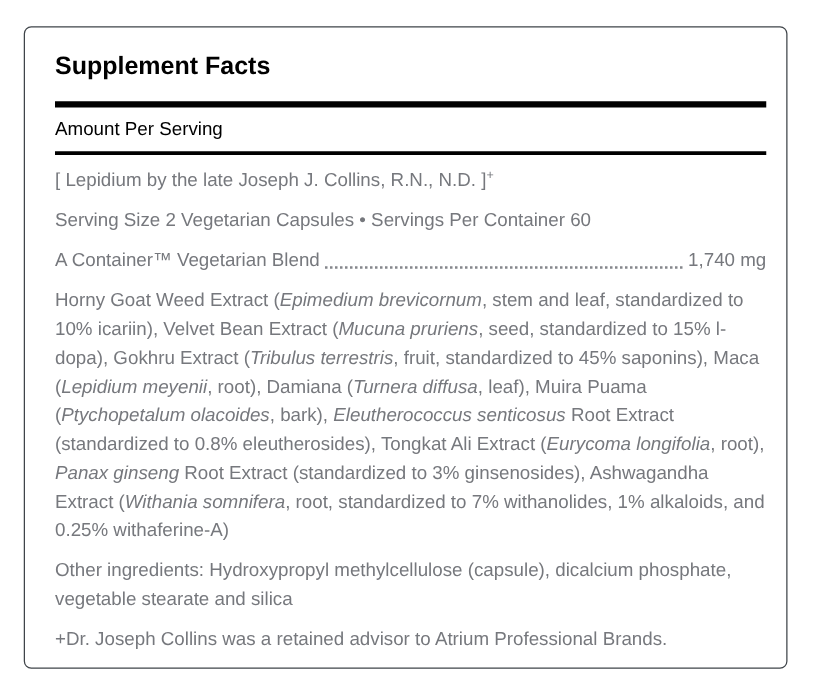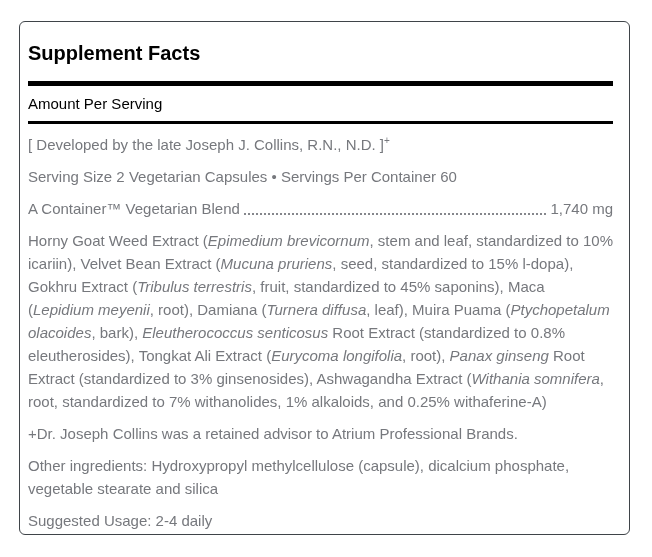--- a/index.html
+++ b/index.html
@@ -13,21 +13,21 @@
   }
   .panel {
     position: absolute;
     left: 19px;
     top: 21px;
     width: 611px;
     height: 514px;
     background: #ffffff;
     border: 1px solid #3f4449;
     border-radius: 6px;
-    padding: 8px 16px 0 8px;
+    padding: 8px 16px 0 24px;
     overflow: hidden;
   }
   .title {
     margin: 12px 0 0 0;
     font-size: 20px;
     line-height: 23px;
     font-weight: 700;
     color: #000000;
   }
   .rule-thick {
@@ -77,31 +77,31 @@
 <div class="panel">
 
   <h1 class="title">Supplement Facts</h1>
 
   <div class="rule-thick"></div>
 
   <h2 class="aps-heading">Amount Per Serving</h2>
 
   <div class="rule-thin"></div>
 
-  <p class="body-text"><span>[ Developed by the late Joseph J. Collins, R.N., N.D. ]</span><sup>+</sup></p>
+  <p class="body-text"><span>[ Lepidium by the late Joseph J. Collins, R.N., N.D. ]</span><sup>+</sup></p>
 
   <p class="body-text">Serving Size 2 Vegetarian Capsules • Servings Per Container 60</p>
 
   <div class="body-text blend-row">
     <span class="blend-label"><span>A Container</span><span class="tm-mark">™</span><span> Vegetarian Blend</span></span>
     <span class="dot-leader"></span>
     <span class="blend-amount">1,740 mg</span>
   </div>
 
   <p class="body-text"><span>Horny Goat Weed Extract (</span><i>Epimedium brevicornum</i><span>, stem and leaf, standardized to 10% icariin), Velvet Bean Extract (</span><i>Mucuna pruriens</i><span>, seed, standardized to 15% l-dopa), Gokhru Extract (</span><i>Tribulus terrestris</i><span>, fruit, standardized to 45% saponins), Maca (</span><i>Lepidium meyenii</i><span>, root), Damiana (</span><i>Turnera diffusa</i><span>, leaf), Muira Puama (</span><i>Ptychopetalum olacoides</i><span>, bark), </span><i>Eleutherococcus senticosus</i><span> Root Extract (standardized to 0.8% eleutherosides), Tongkat Ali Extract (</span><i>Eurycoma longifolia</i><span>, root), </span><i>Panax ginseng</i><span> Root Extract (standardized to 3% ginsenosides), Ashwagandha Extract (</span><i>Withania somnifera</i><span>, root, standardized to 7% withanolides, 1% alkaloids, and 0.25% withaferine-A)</span></p>
 
+  <p class="body-text">Other ingredients: Hydroxypropyl methylcellulose (capsule), dicalcium phosphate, vegetable stearate and silica</p>
+
   <p class="body-text">+Dr. Joseph Collins was a retained advisor to Atrium Professional Brands.</p>
-
-  <p class="body-text">Other ingredients: Hydroxypropyl methylcellulose (capsule), dicalcium phosphate, vegetable stearate and silica</p>
 
   <p class="body-text">Suggested Usage: 2-4 daily</p>
 
 </div>
 
 </body></html>

